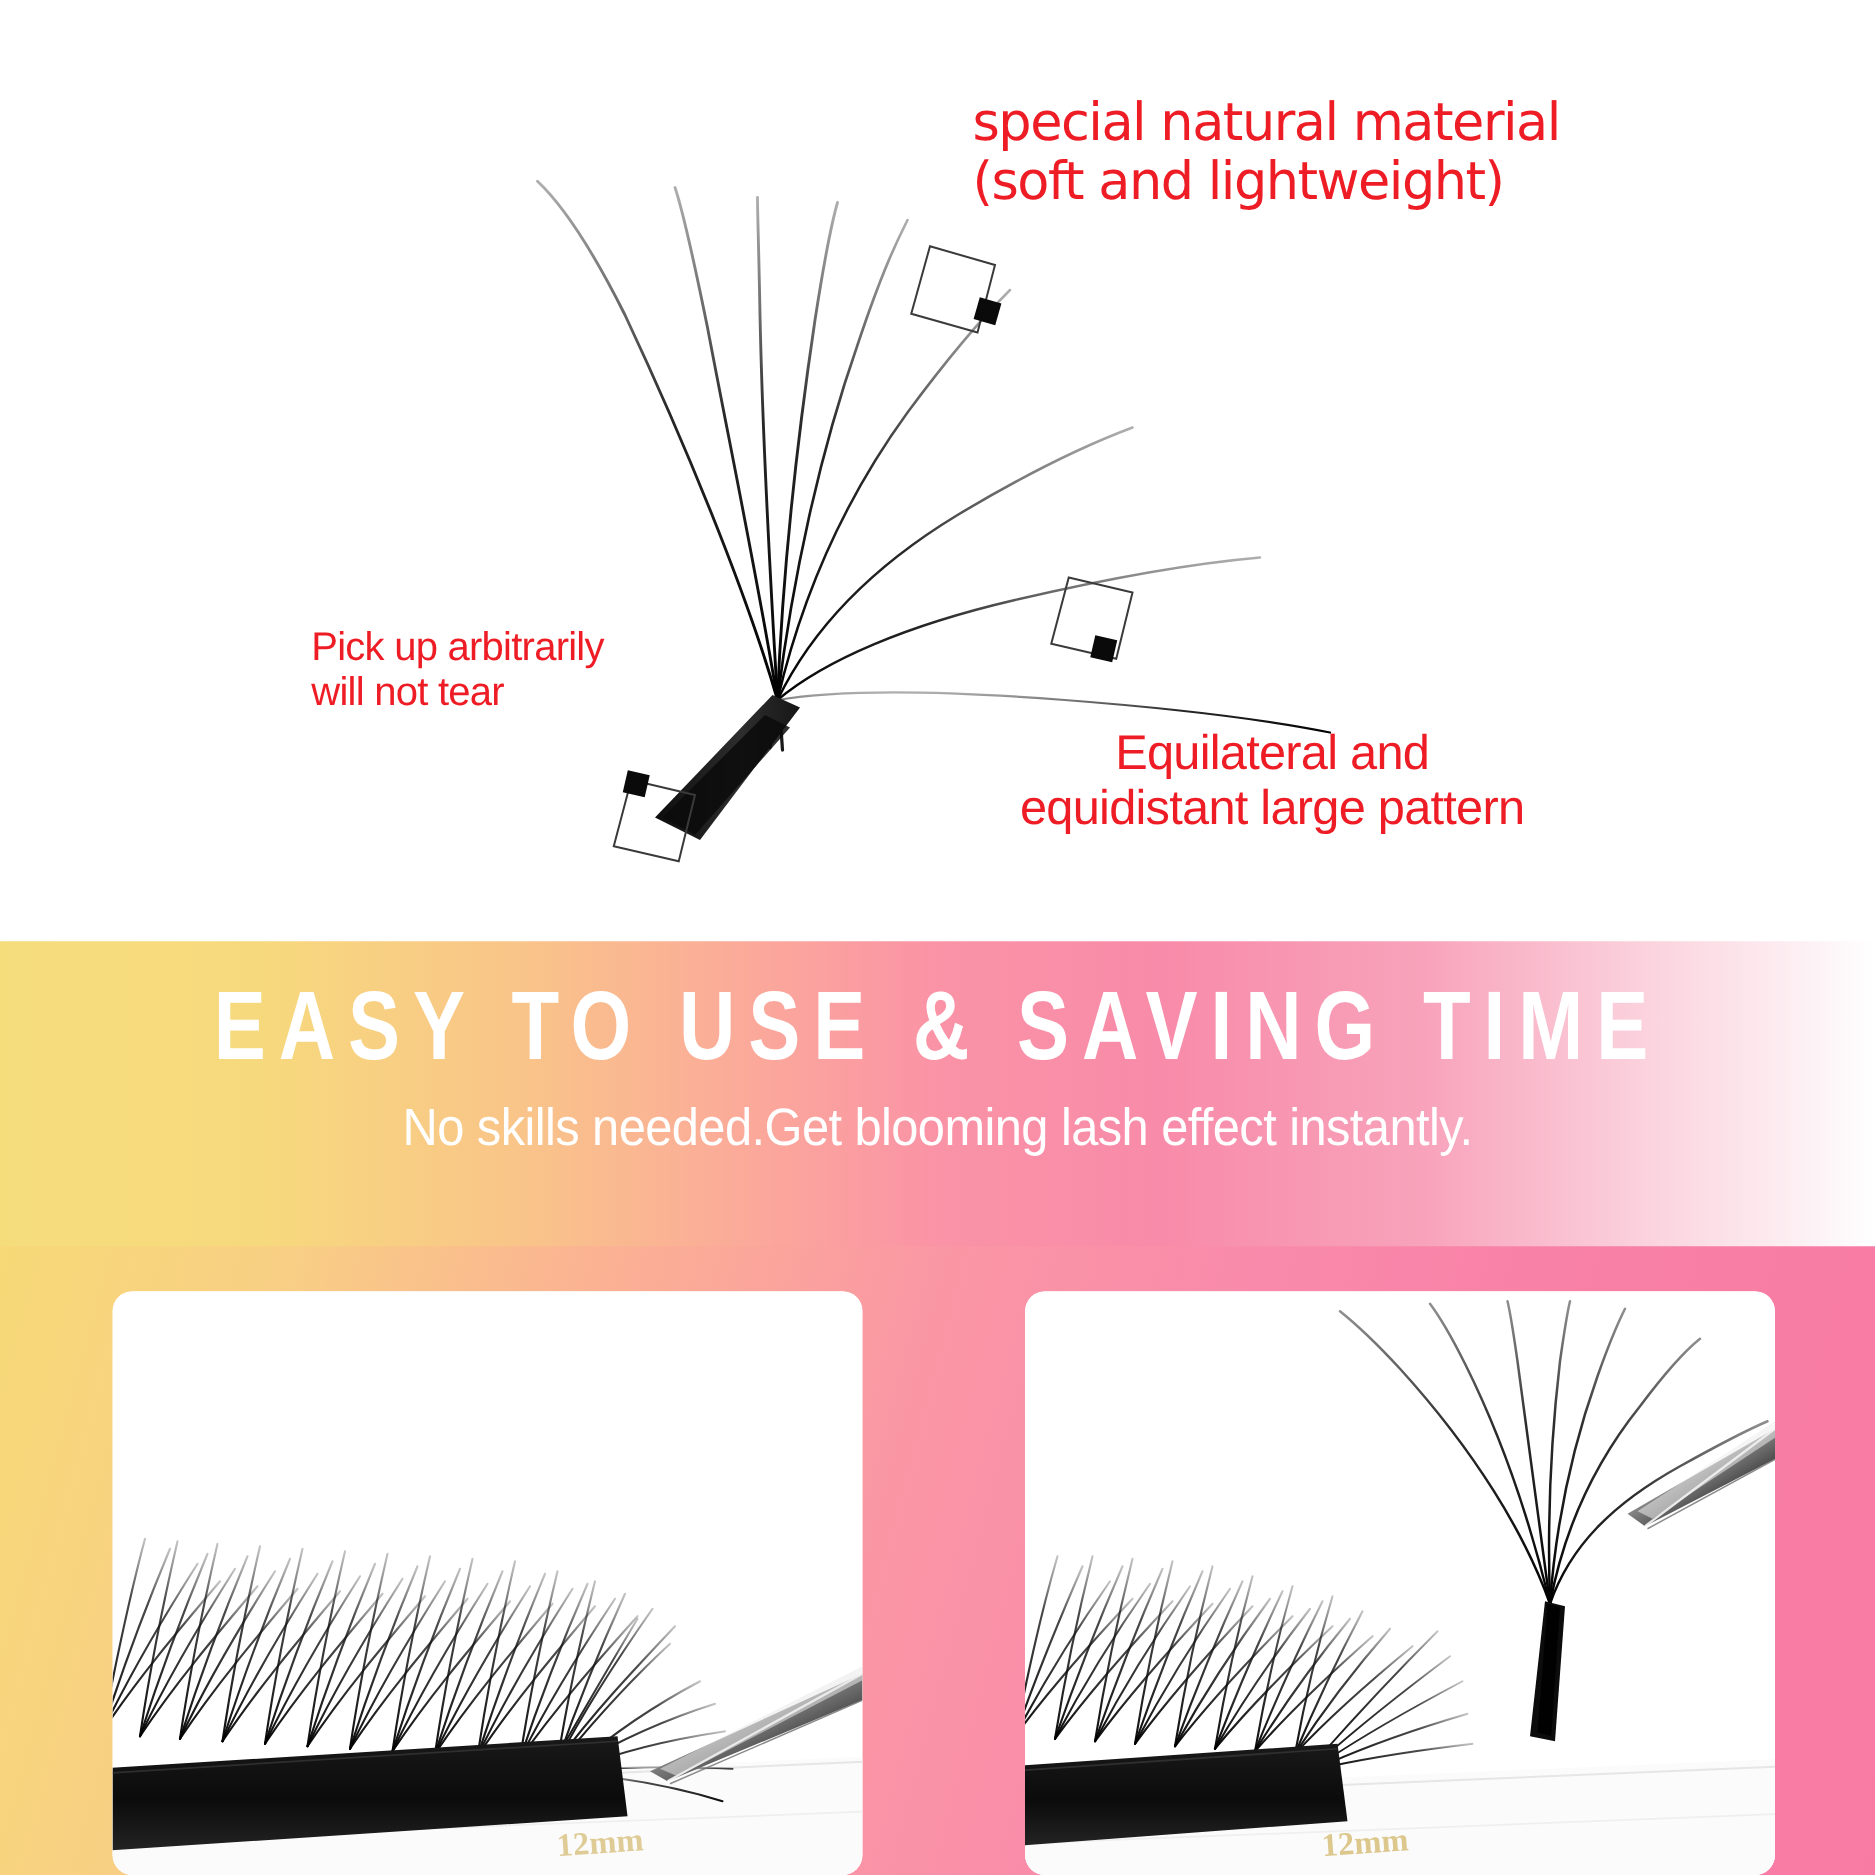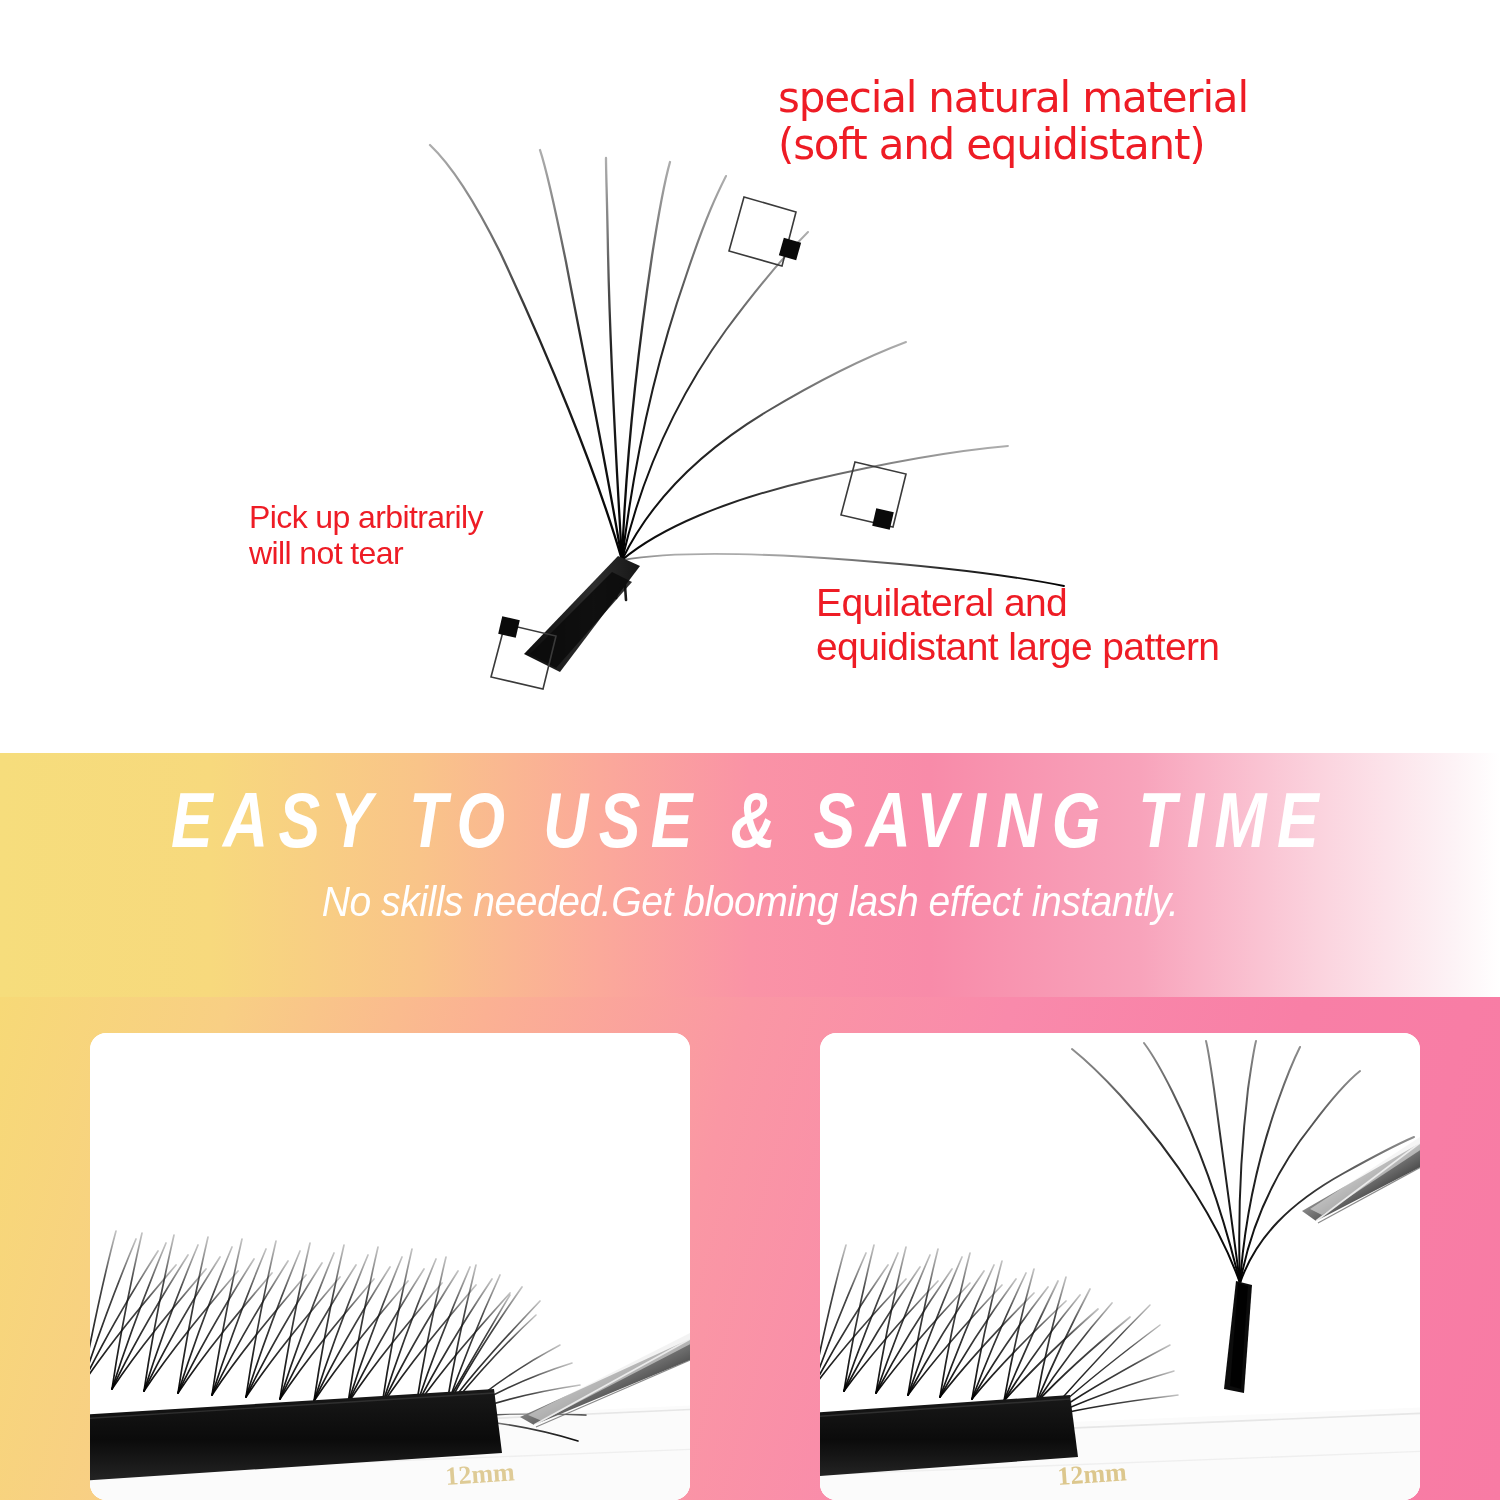--- a/index.html
+++ b/index.html
@@ -36,38 +36,38 @@
     left:249px; top:500px;
     font-size:32px;
     font-family:"Liberation Sans", sans-serif;
     letter-spacing:-0.6px;
   }
   #callout-equilateral{
     left:816px; top:581px;
     font-size:39px;
     font-family:"Liberation Sans", sans-serif;
     letter-spacing:-0.6px;
+    text-align:center;
   }
 
   
   #banner{
     position:absolute; left:0; top:753px; width:1500px; height:260px;
     background:linear-gradient(to right,
         #f6dd7c 0%,
         #f7d97d 14%,
         #f9c489 28%,
         #fba99a 40%,
         #fa93a6 50%,
         #f88ba9 62%,
         #f8a3bb 76%,
         #fbd3de 88%,
         #fdf3f6 97%,
         #ffffff 100%);
     overflow:hidden;
-    font-style:italic;
   }
   #banner-title{
     position:absolute; left:0; top:22px; width:1500px;
     text-align:center;
     color:#ffffff;
     font-family:"Liberation Sans", sans-serif;
     font-weight:bold;
     font-size:78px;
     letter-spacing:13px;
     transform:scaleX(0.80);
@@ -163,21 +163,21 @@
       <rect x="874" y="510" width="18" height="18" fill="#0a0a0a" transform="rotate(13 883 519)"></rect>
     </g>
 
     <g>
       <polygon points="505,624 556,636 543,689 491,677" fill="none" stroke="#3a3a3a" stroke-width="1.6"></polygon>
       <rect x="500" y="618" width="18" height="18" fill="#0a0a0a" transform="rotate(13 509 627)"></rect>
     </g>
   </svg>
 
   <div class="callout" id="callout-material">special natural material
-(soft and equidistant)</div>
+(soft and lightweight)</div>
 
   <div class="callout" id="callout-pickup">Pick up arbitrarily
 will not tear</div>
 
   <div class="callout" id="callout-equilateral">Equilateral and
 equidistant large pattern</div>
 </div>
 
 <div id="banner">
   <div id="banner-title">EASY TO USE &amp; SAVING TIME</div>

